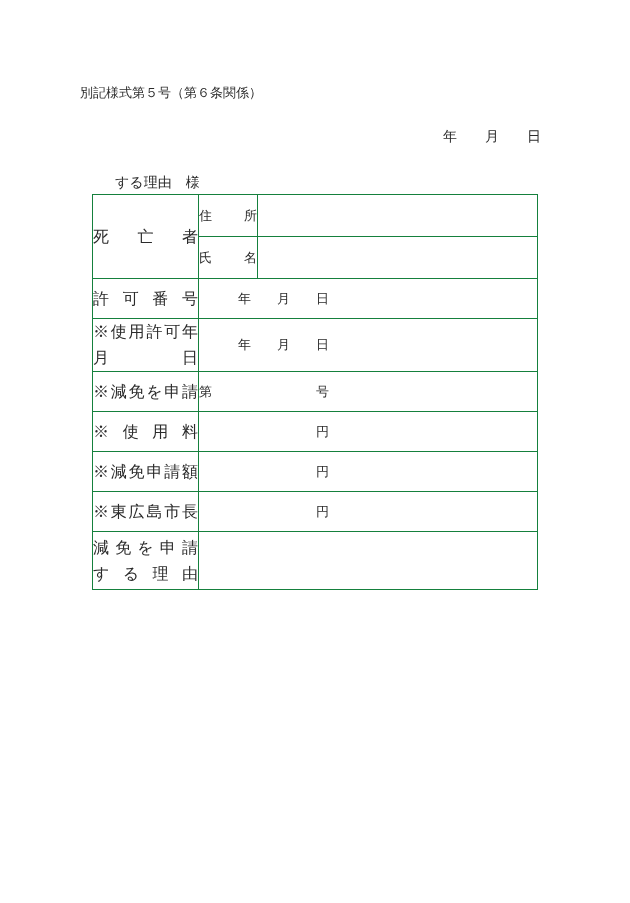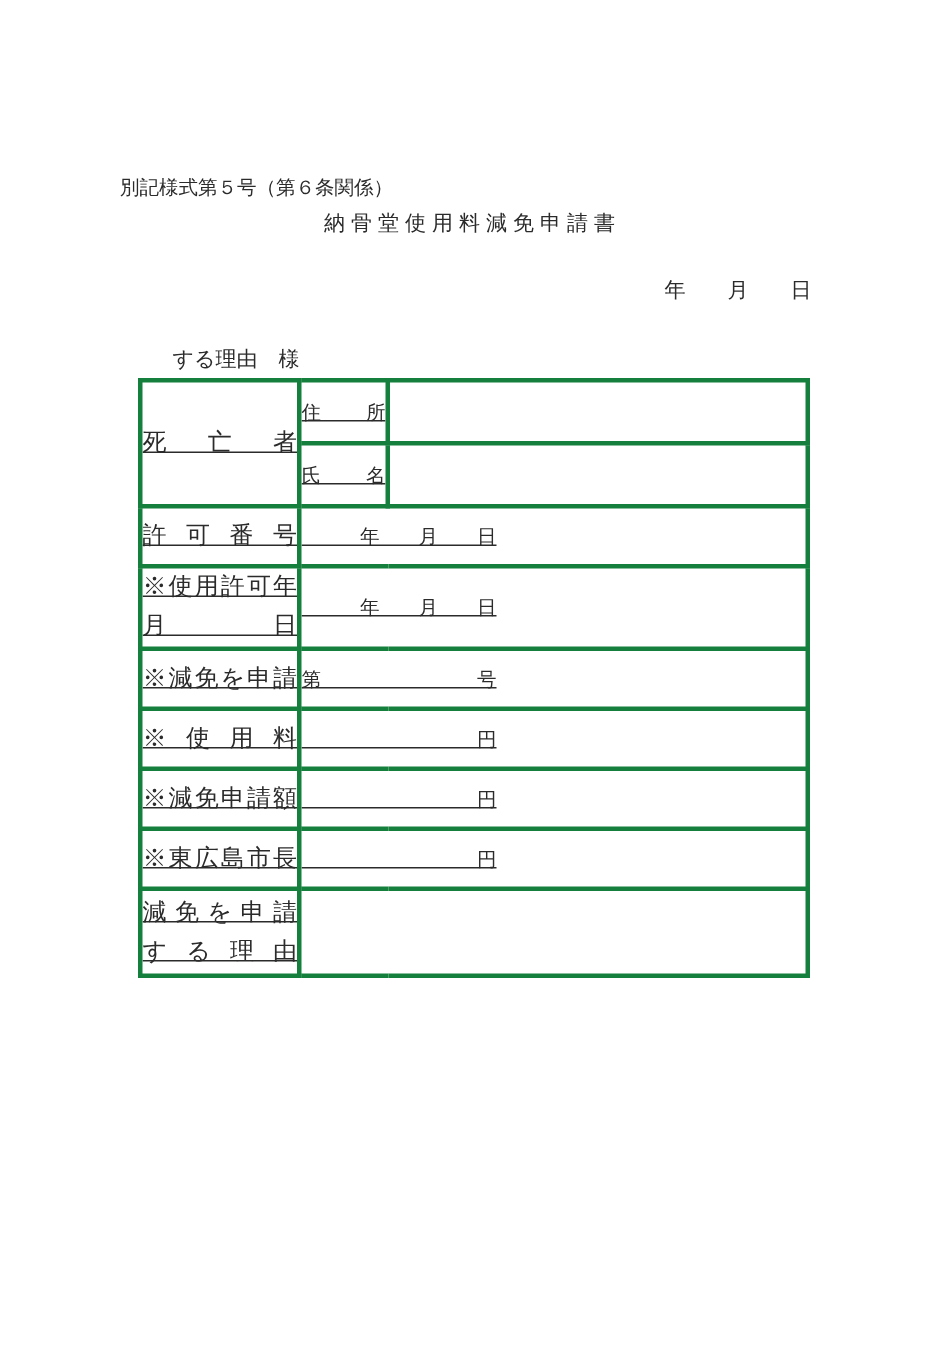--- a/index.html
+++ b/index.html
@@ -4,21 +4,21 @@
 <style>
   html, body { margin: 0; padding: 0; background: #ffffff; }
   .page {
     position: relative;
     width: 630px;
     height: 903px;
     background: #ffffff;
     color: #2b2b2b;
     font-family: "Liberation Serif", "DejaVu Serif", serif;
     box-sizing: border-box;
-    padding-top: 116px;
+    padding-top: 84px;
     overflow: hidden;
   }
   .form-id {
     margin-left: 80px;
     font-size: 13px;
     line-height: 18px;
   }
   .doc-title {
     margin-top: 6px;
     text-align: center;
@@ -55,25 +55,24 @@
     line-height: 22px;
   }
   .form-table {
     margin-top: 2px;
     margin-left: 92px;
     border-collapse: collapse;
     table-layout: fixed;
     width: 445px;
   }
   .form-table td {
-    border: 3px solid #15803d;
+    border: 1px solid #15803d;
     padding: 0;
     vertical-align: middle;
     overflow: hidden;
-    text-decoration: underline;
   }
   .label-cell {
     font-size: 16px;
     line-height: 26px;
     padding: 0 5px;
     text-align: justify;
     text-align-last: justify;
     text-justify: inter-character;
     white-space: pre-line;
   }
@@ -93,21 +92,20 @@
   .std-row  { height: 40px; }
   .tall-row { height: 58px; }
 </style>
 </head>
 <body>
 
 <div class="page">
 
   <div class="form-id">別記様式第５号（第６条関係）</div>
 
-  <div class="doc-title">納骨堂使用料減免申請書</div>
 
   <div class="date-line">年　　月　　日</div>
 
   <div class="addressee">する理由　様</div>
 
 
 
   <table class="form-table">
     <colgroup>
       <col style="width:106px">

